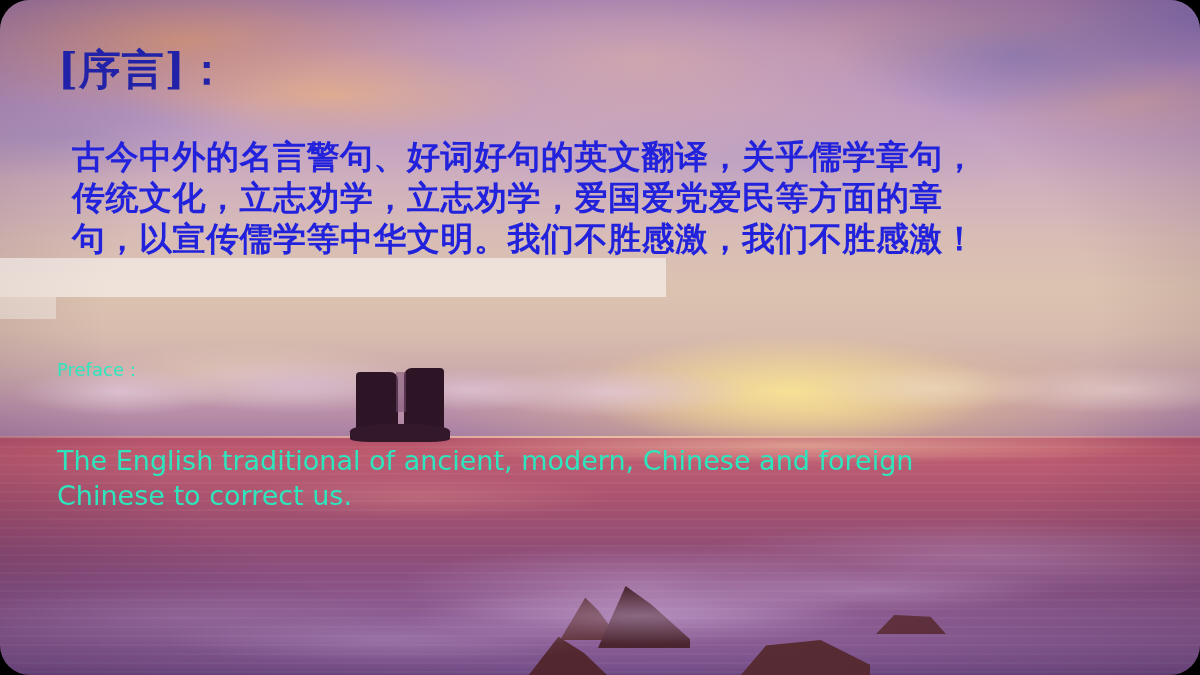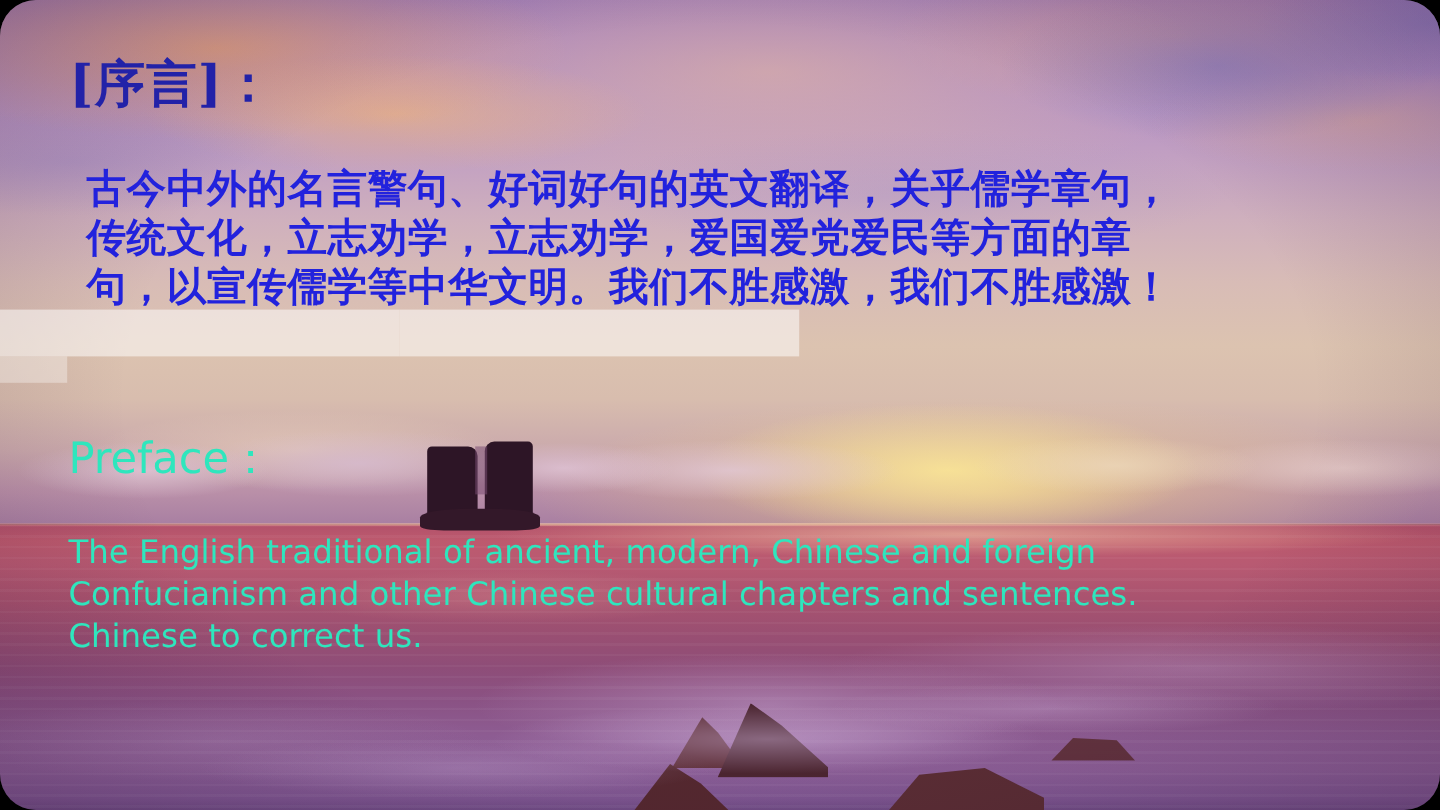--- a/index.html
+++ b/index.html
@@ -179,21 +179,21 @@
     font-weight: bold;
     line-height: 41px;
     color: #2222dd;
     letter-spacing: 0.5px;
     margin-left: 16px;
   }
   .en-title {
     position: absolute;
     left: 57px; top: 358px;
     font-family: "DejaVu Sans", "Liberation Sans", sans-serif;
-    font-size: 36px;
+    font-size: 18px;
     color: #2ee6bd;
     white-space: nowrap;
   }
   .en-body {
     position: absolute;
     left: 57px; top: 443px;
     width: 1060px;
     font-family: "DejaVu Sans", "Liberation Sans", sans-serif;
     font-size: 27px;
     line-height: 35px;
@@ -240,17 +240,16 @@
   <div class="cn-body">
     <div>古今中外的名言警句、好词好句的英文翻译，关乎儒学章句，</div>
     <div>传统文化，立志劝学，立志劝学，爱国爱党爱民等方面的章</div>
     <div>句，以宣传儒学等中华文明。我们不胜感激，我们不胜感激！</div>
   </div>
 
   <div class="en-title">Preface：</div>
 
   <div class="en-body">
     <div>The English traditional of ancient, modern, Chinese and foreign</div>
-    <div>Confucianism and other Chinese cultural chapters and sentences.</div>
     <div>Chinese to correct us.</div>
   </div>
 
 </div>
 
 </body></html>

